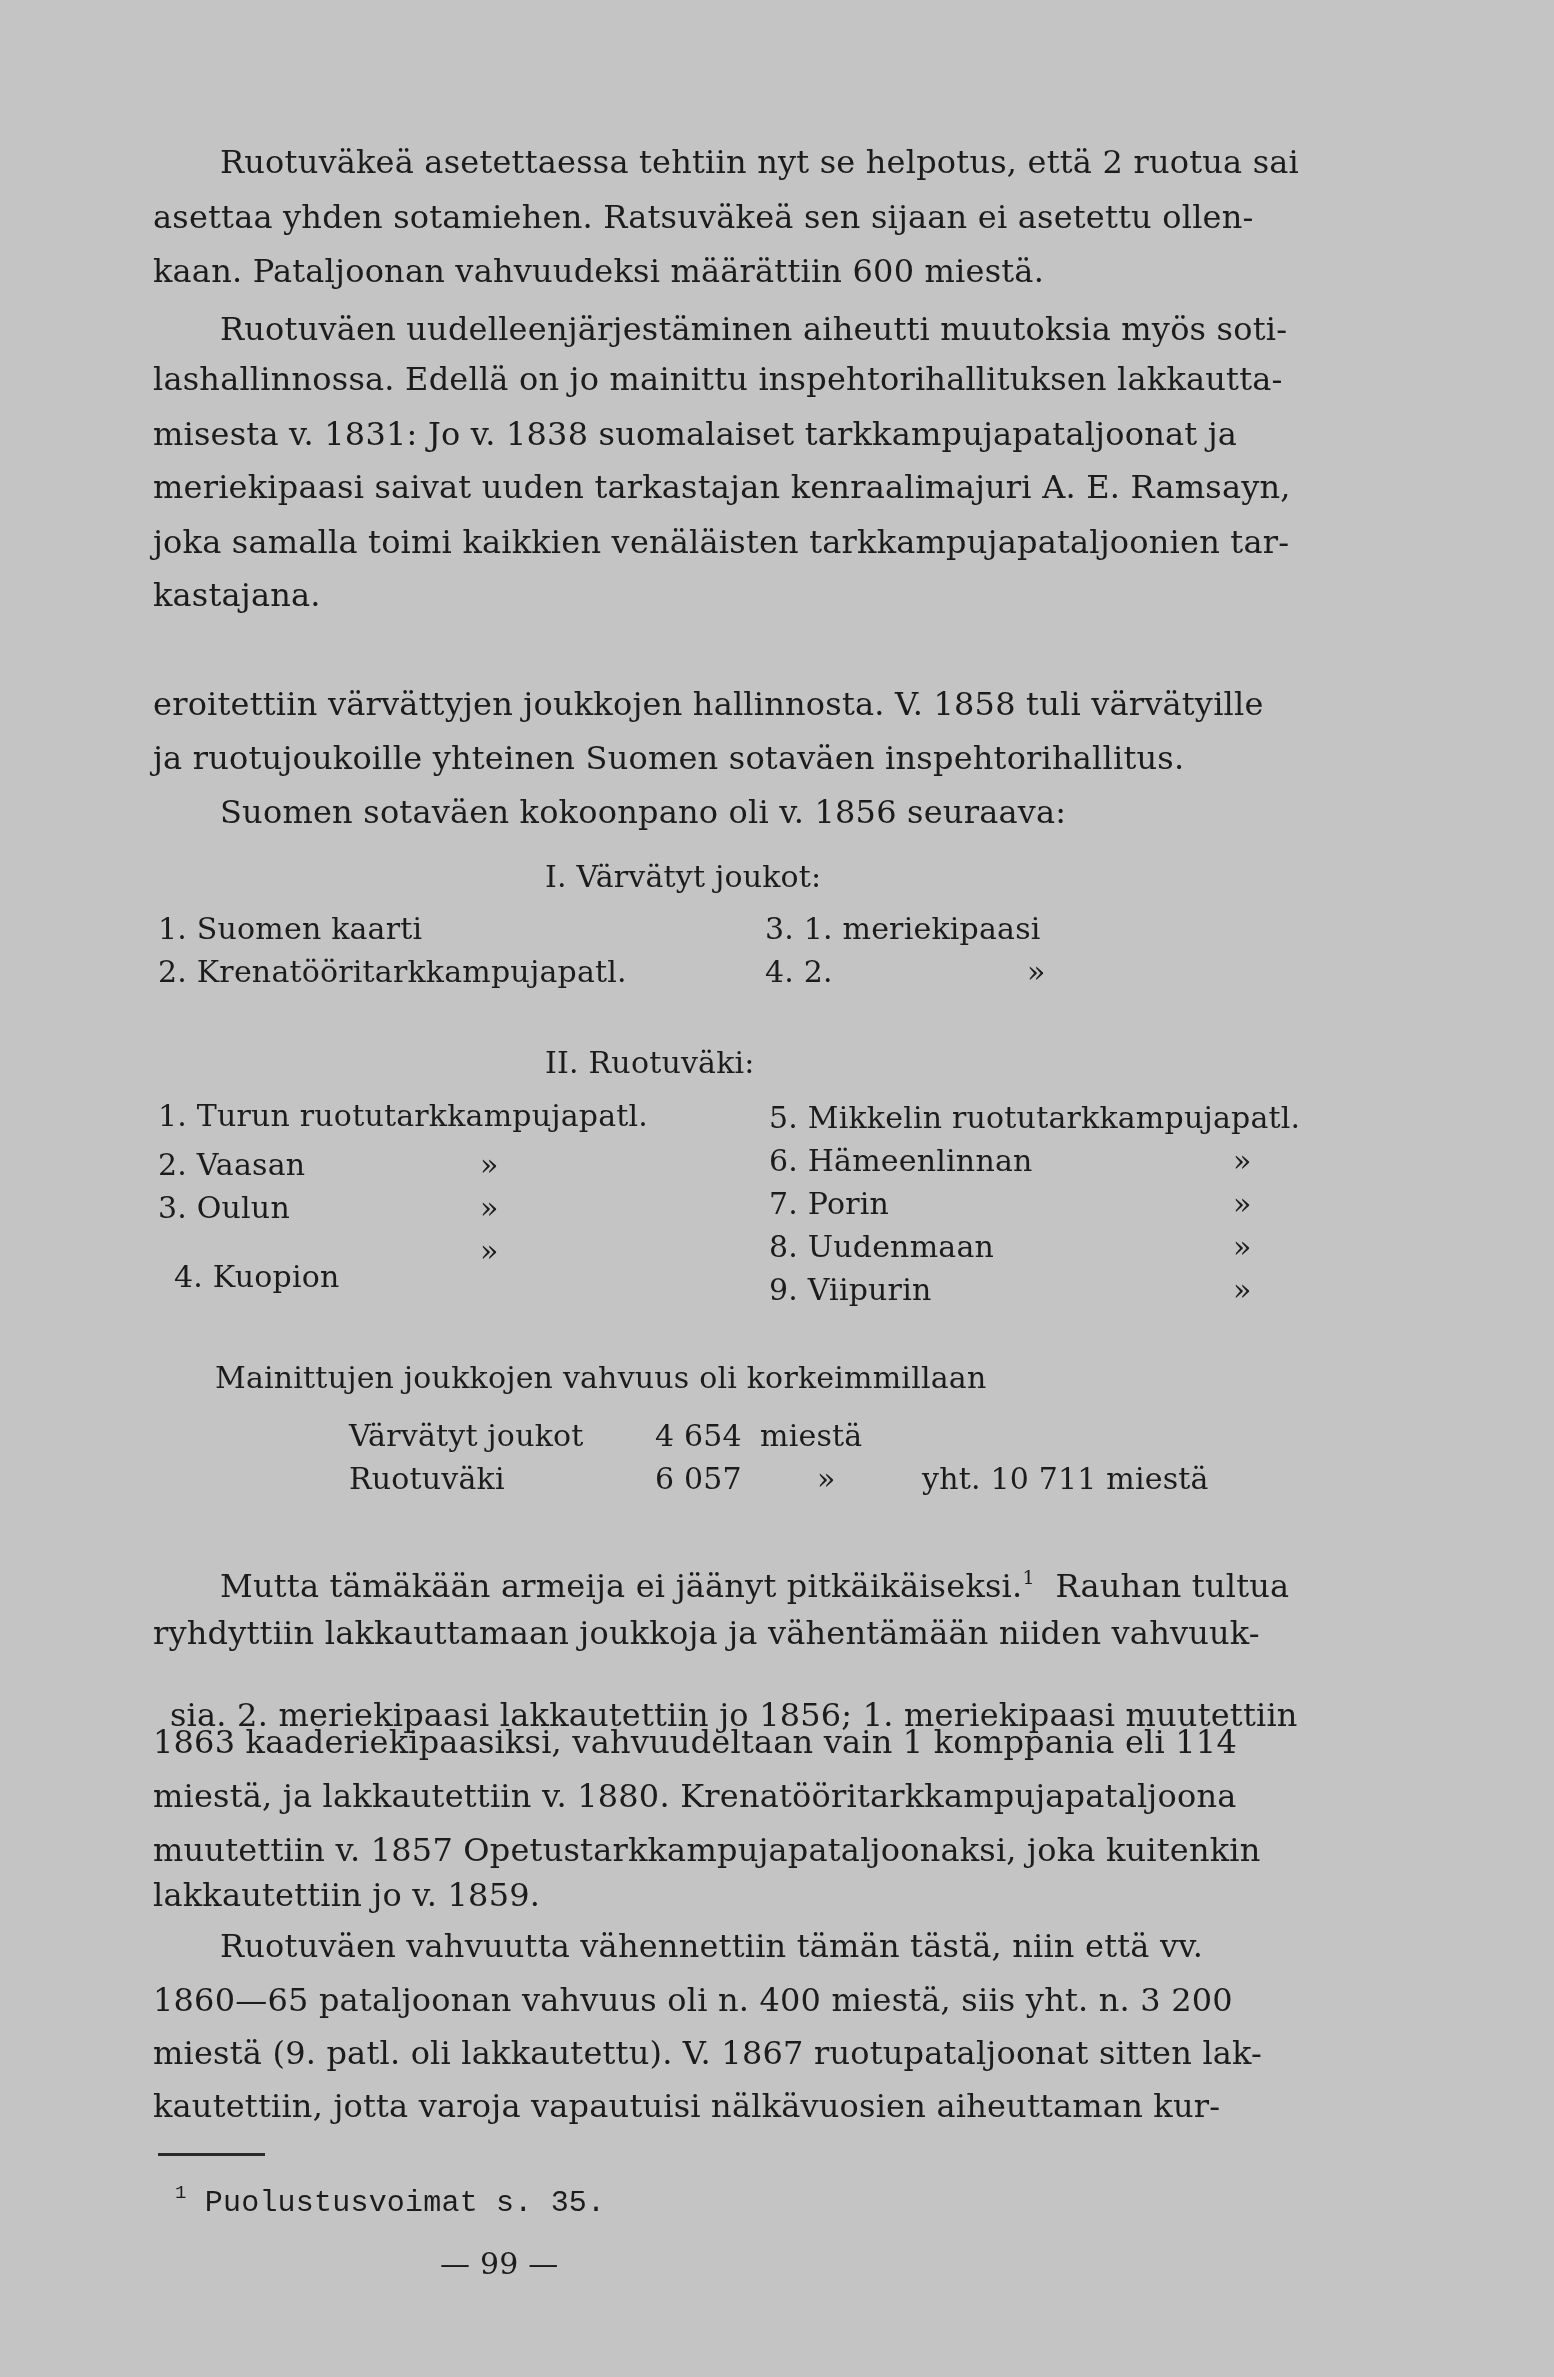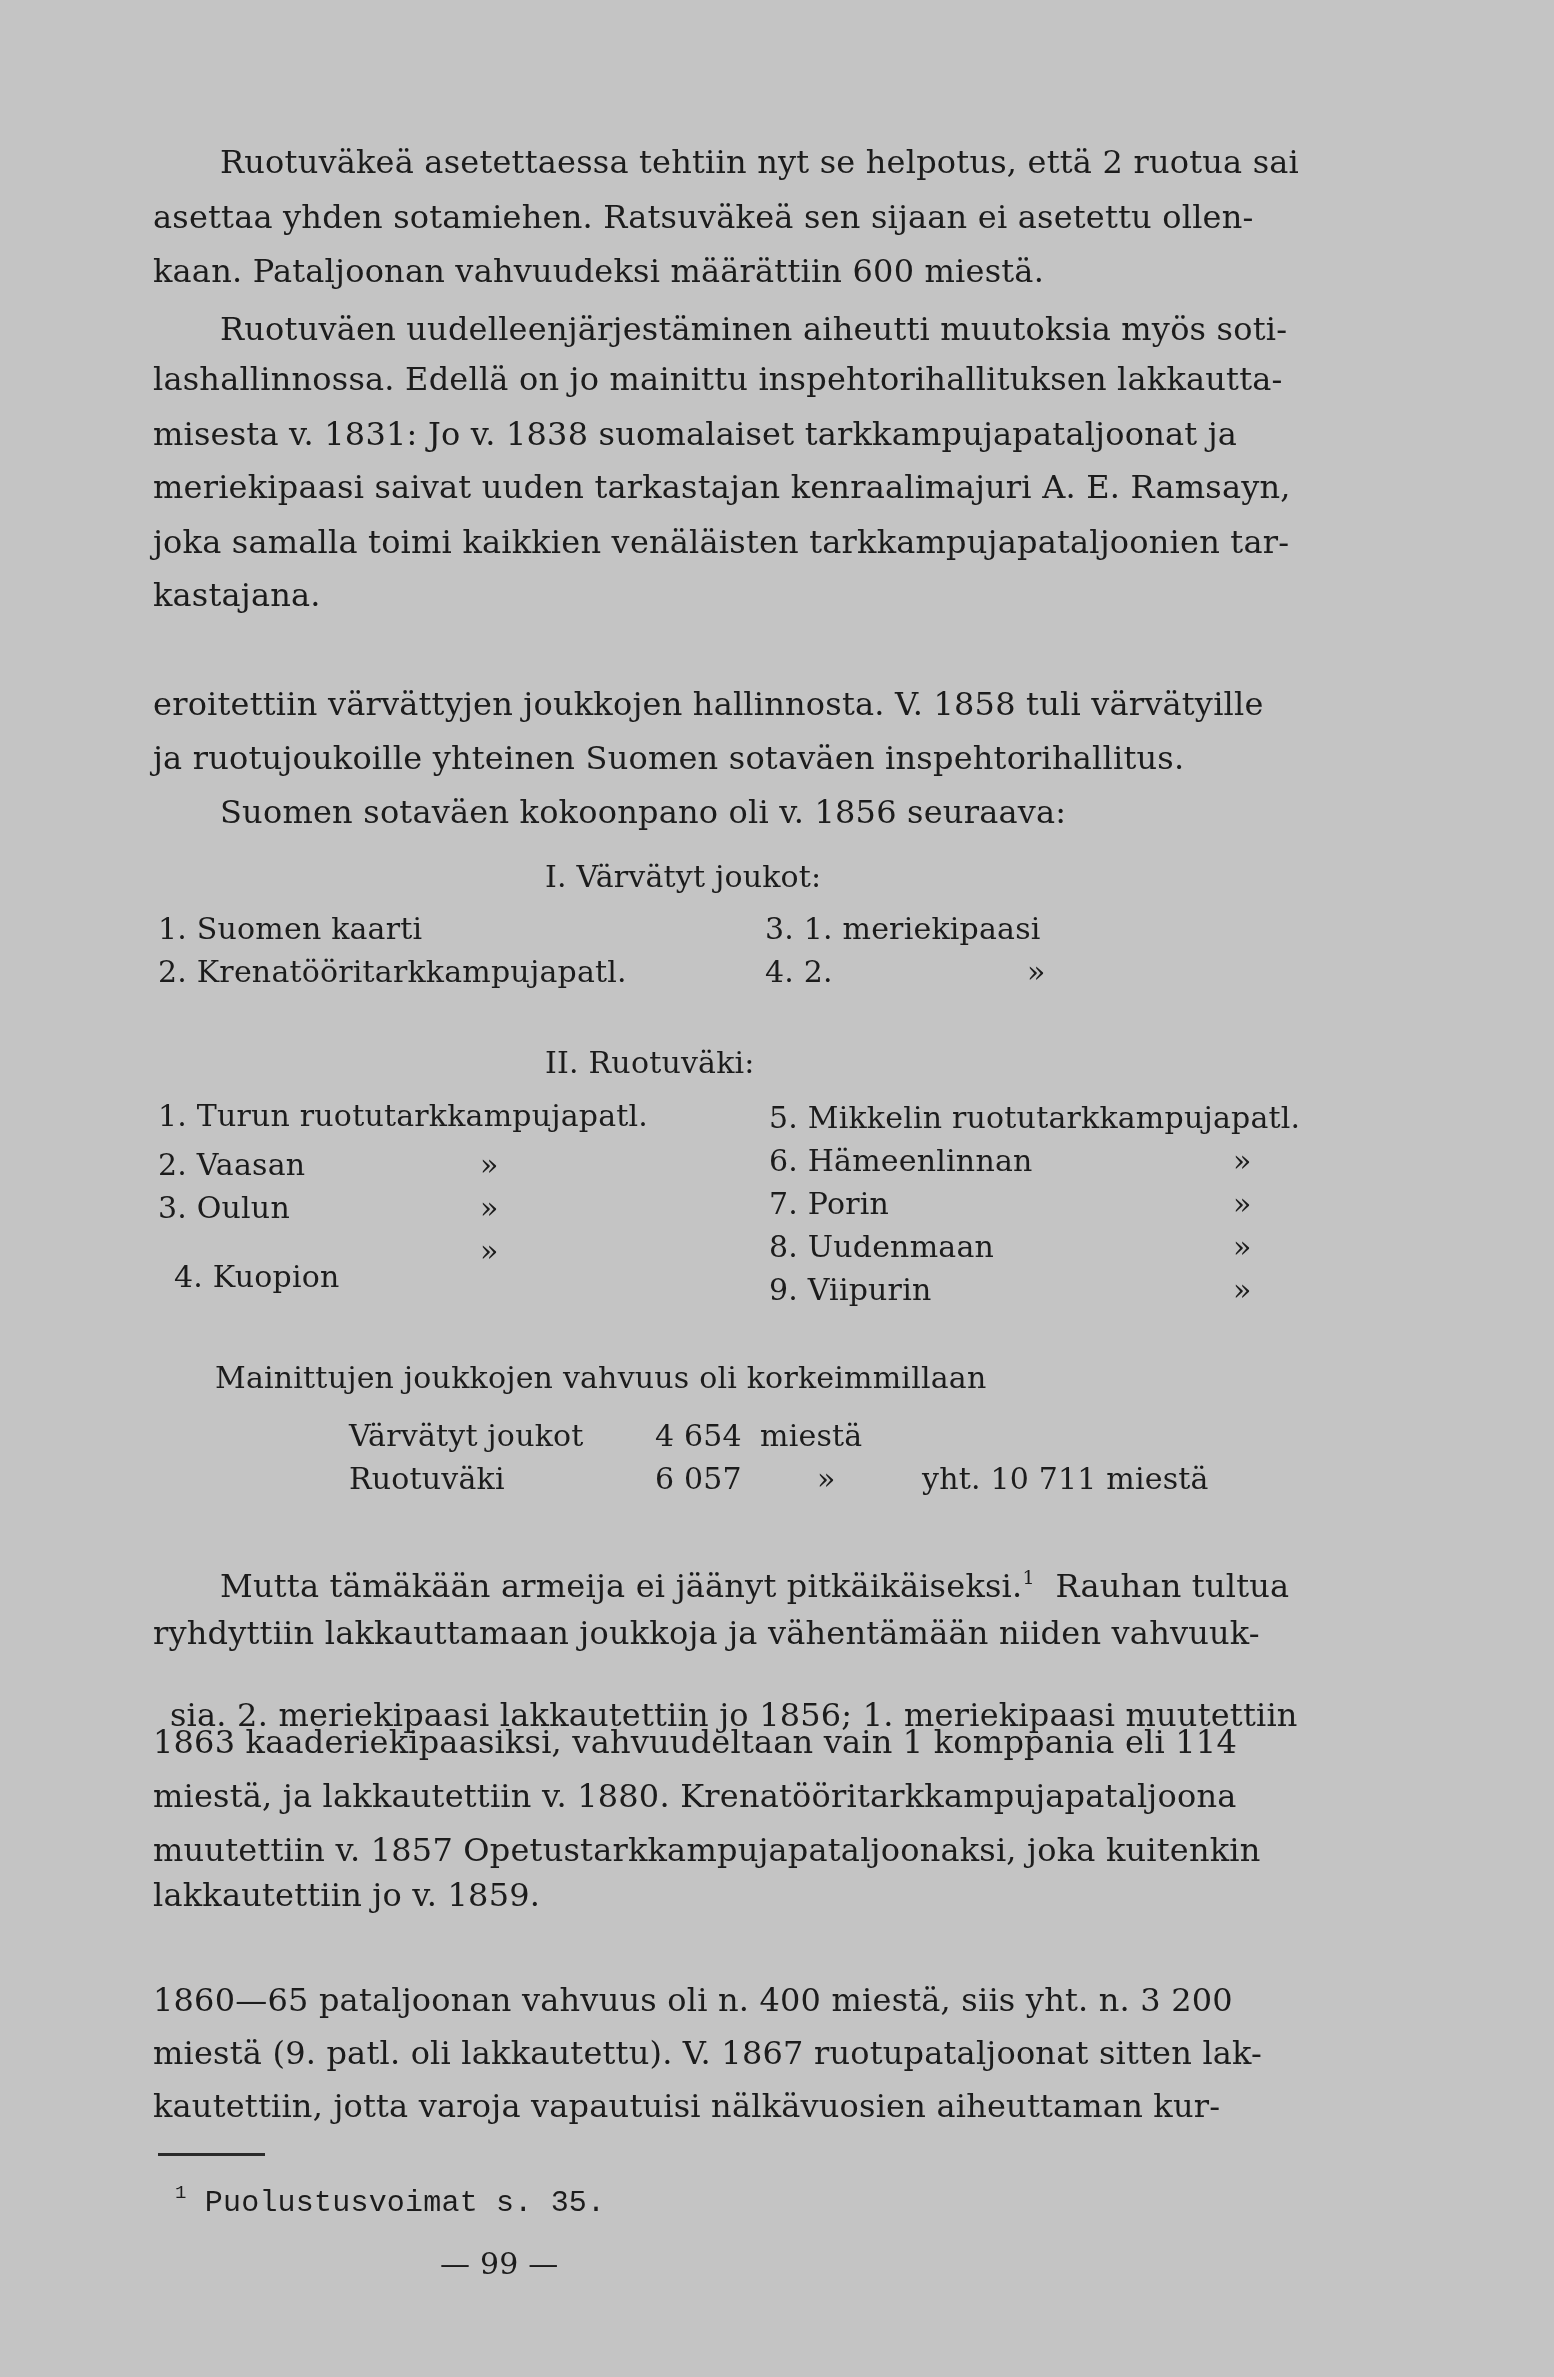--- a/index.html
+++ b/index.html
@@ -83,20 +83,21 @@
   <div class="line" style="left:220px; top:1556px;">
     <span>Mutta tämäkään armeija ei jäänyt pitkäikäiseksi.</span><span class="sup">1</span>&nbsp;&nbsp;<span>Rauhan tultua</span>
   </div>
   <div class="line" style="left:153px; top:1612px;">ryhdyttiin lakkauttamaan joukkoja ja vähentämään niiden vahvuuk-</div>
   <div class="line" style="left:170px; top:1666px;margin-top:28px;">sia.  2. meriekipaasi lakkautettiin jo 1856; 1. meriekipaasi muutettiin</div>
   <div class="line" style="left:153px; top:1721px;">1863 kaaderiekipaasiksi, vahvuudeltaan vain 1 komppania eli 114</div>
   <div class="line" style="left:153px; top:1775px;">miestä, ja lakkautettiin v. 1880.  Krenatööritarkkampujapataljoona</div>
   <div class="line" style="left:153px; top:1829px;">muutettiin v. 1857 Opetustarkkampujapataljoonaksi, joka kuitenkin</div>
   <div class="line" style="left:153px; top:1874px;">lakkautettiin jo v. 1859.</div>
 
+  <div class="line" style="left:220px; top:1925px;">Ruotuväen vahvuutta vähennettiin tämän tästä, niin että vv.</div>
   <div class="line" style="left:153px; top:1979px;">1860—65 pataljoonan vahvuus oli n. 400 miestä, siis yht. n. 3 200</div>
   <div class="line" style="left:153px; top:2032px;text-align:right;">miestä (9. patl. oli lakkautettu).  V. 1867 ruotupataljoonat sitten lak-</div>
   <div class="line" style="left:153px; top:2085px;">kautettiin, jotta varoja vapautuisi nälkävuosien aiheuttaman kur-</div>
 
   <div class="rule" style="left:158px; top:2153px; width:107px;"></div>
   <div class="line small" style="left:175px; top:2172px;font-family:Liberation Mono, monospace;">
     <span class="sup">1</span>&nbsp;<span>Puolustusvoimat s. 35.</span>
   </div>
 
   <div class="line small" style="left:440px; top:2243px;">— 99 —</div>

